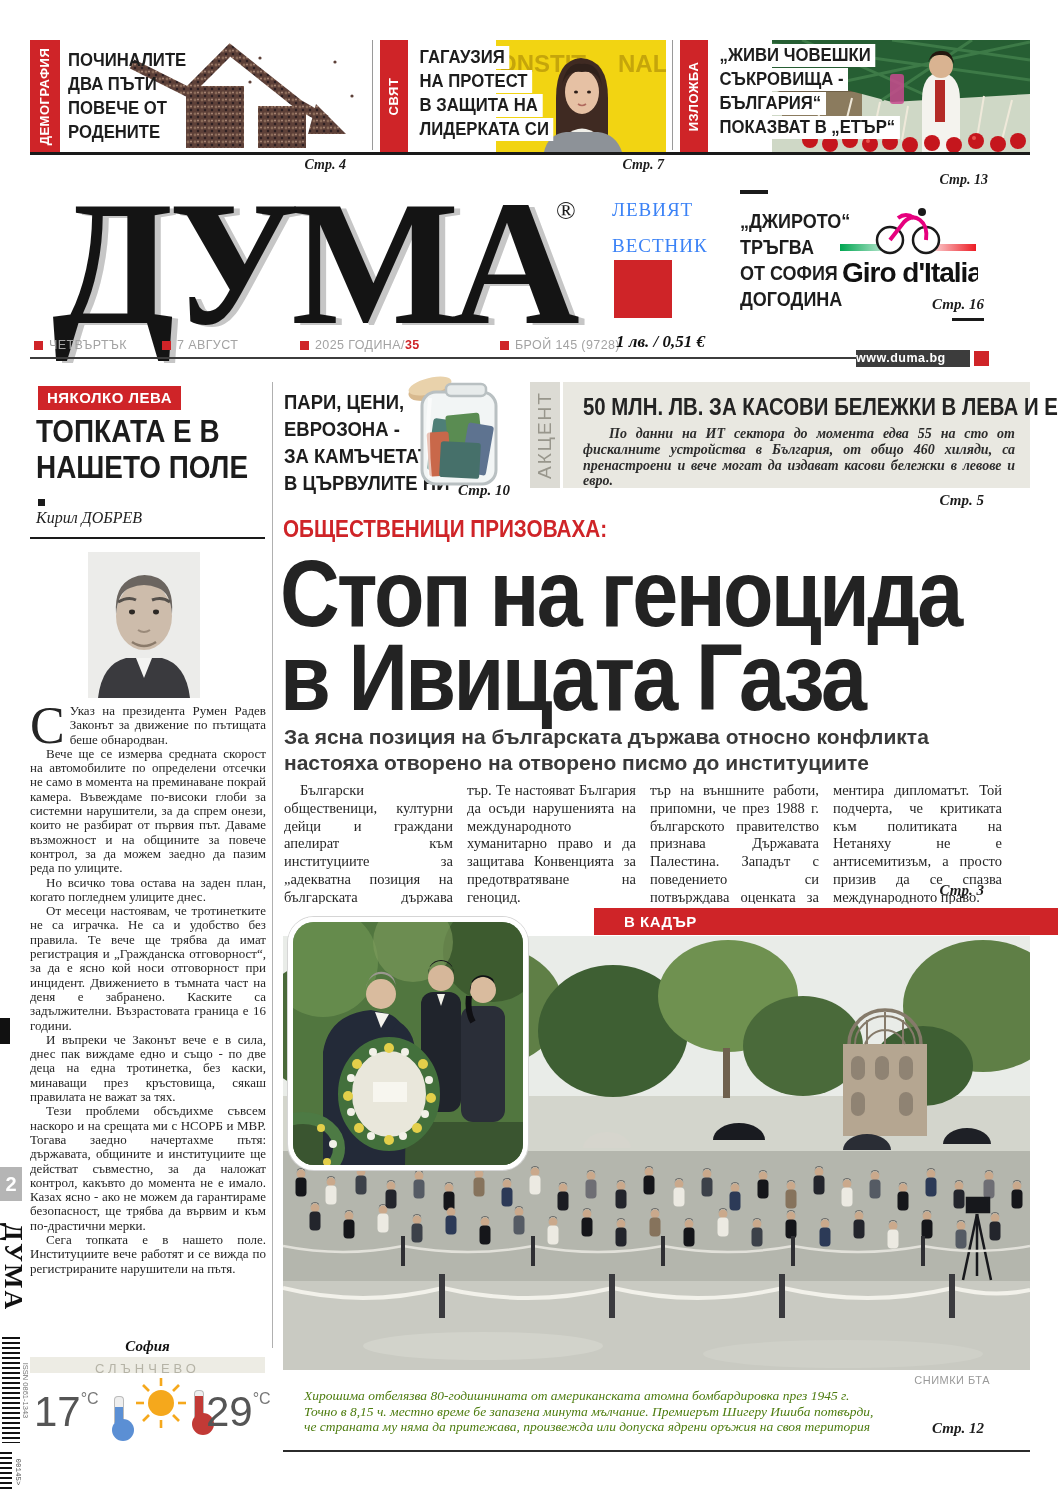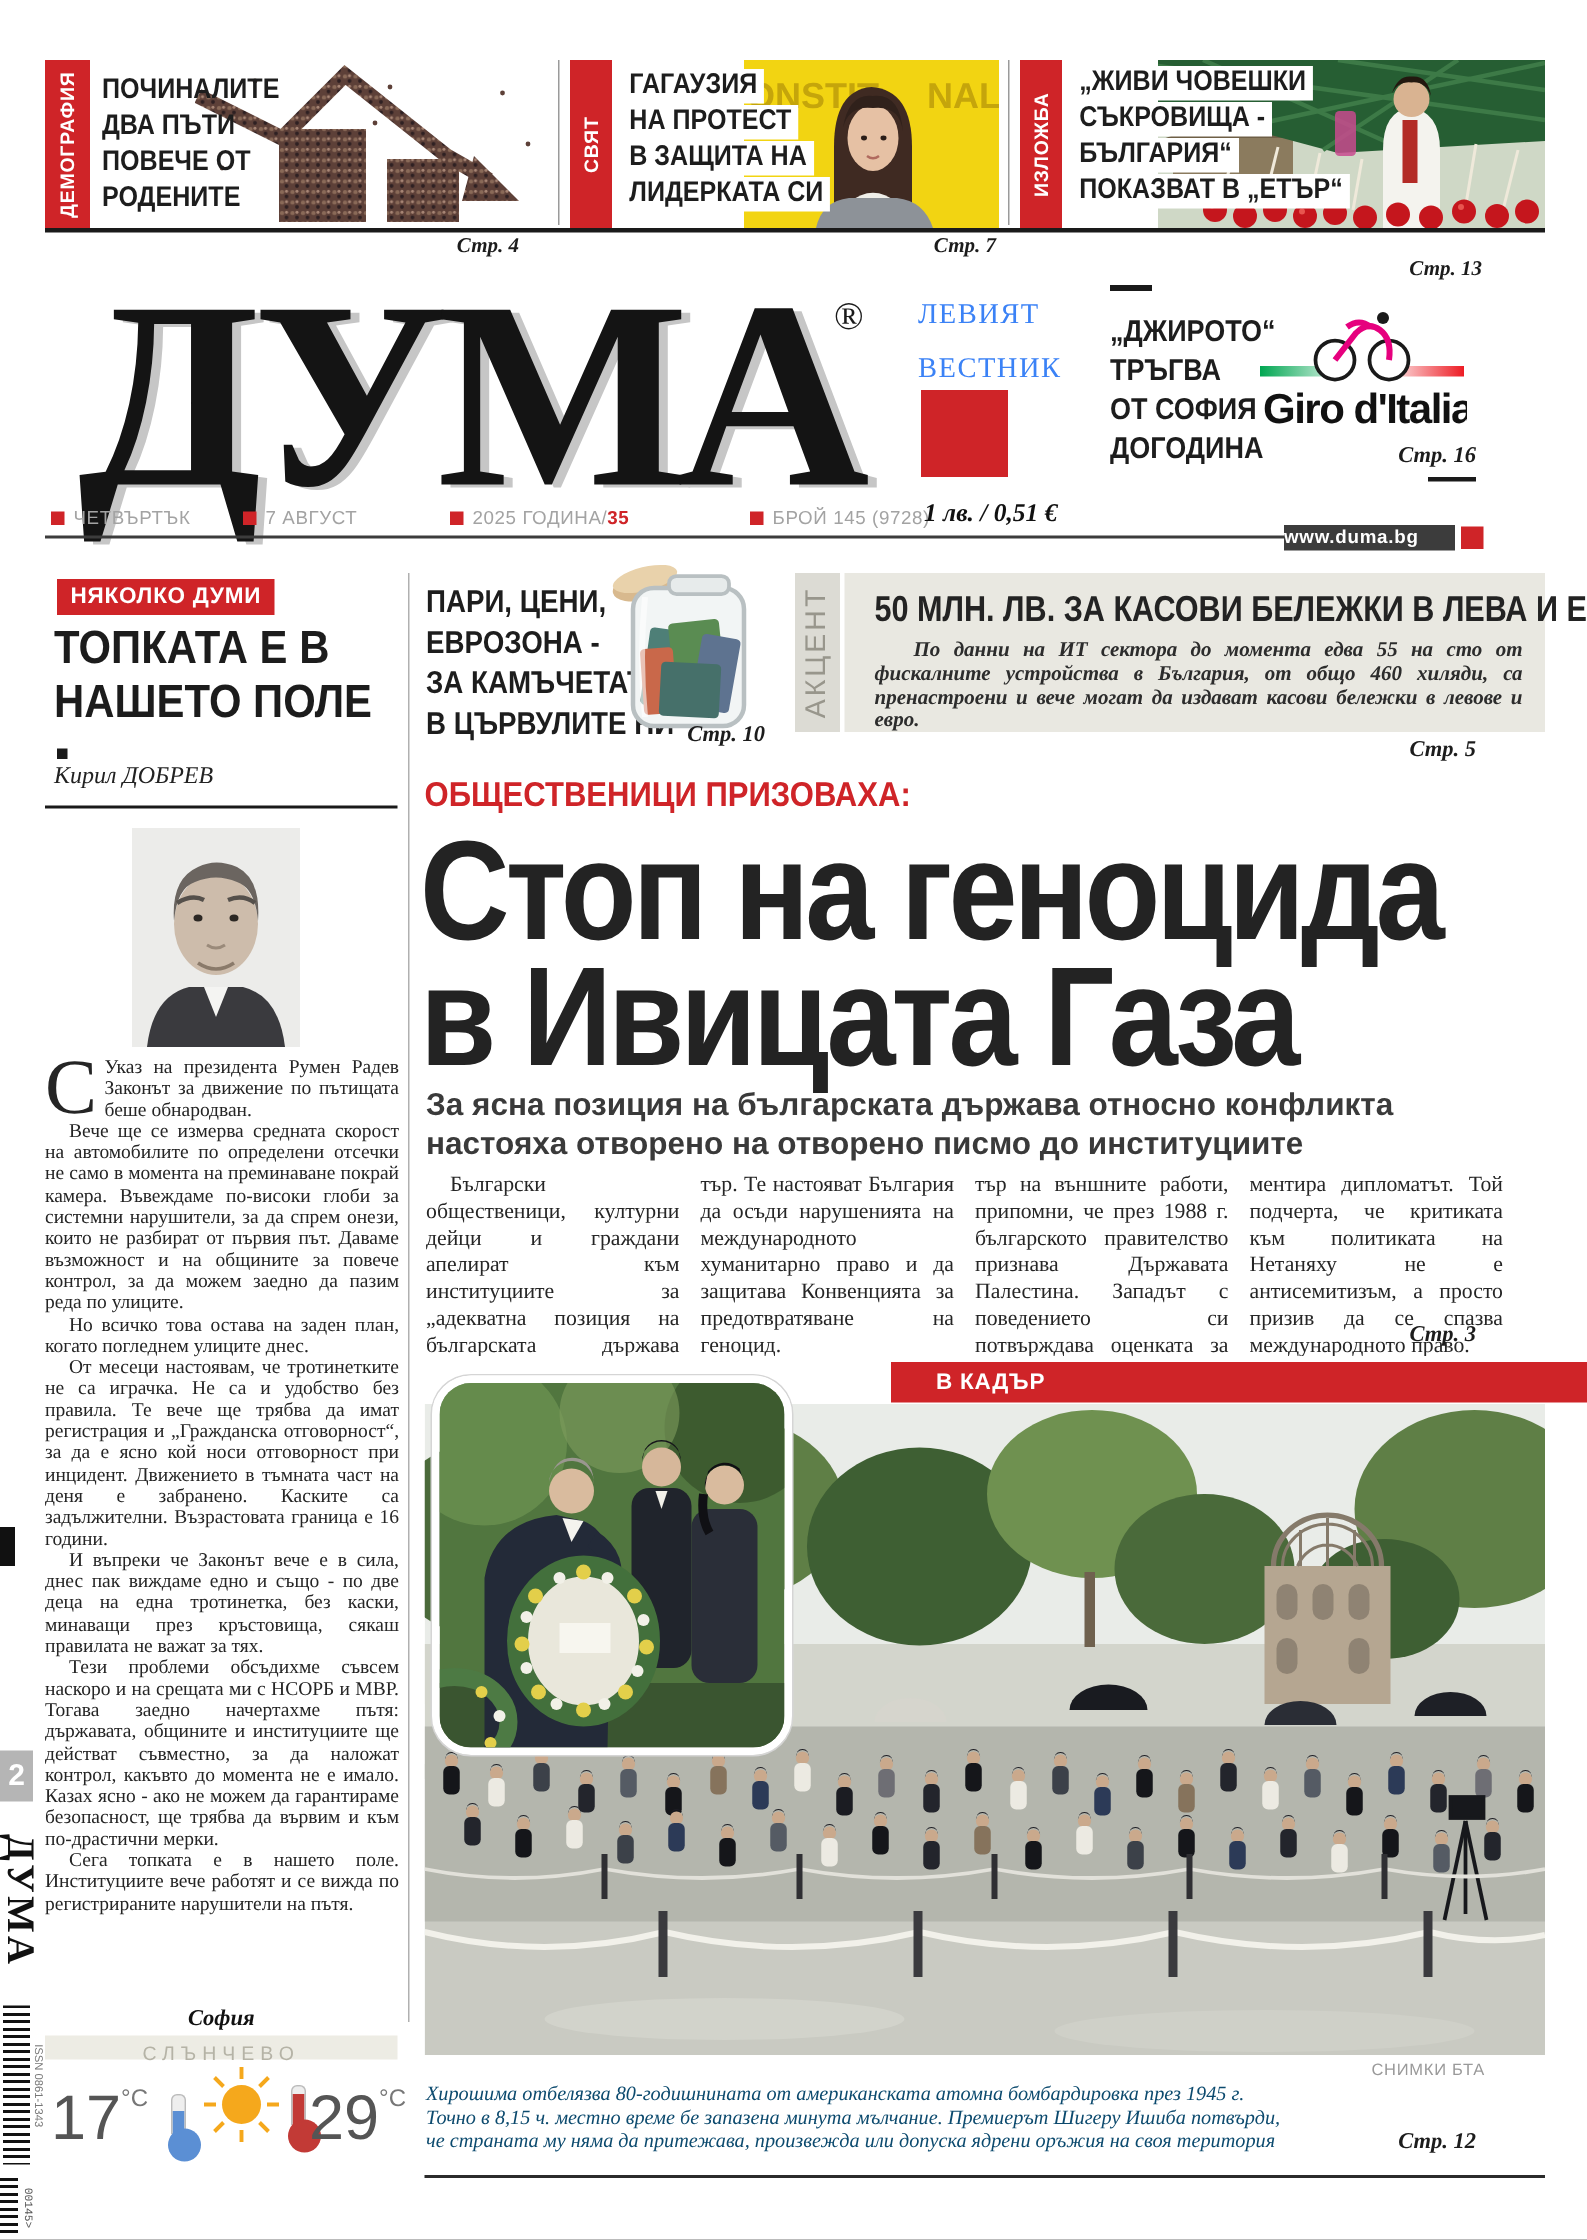--- a/index.html
+++ b/index.html
@@ -52,21 +52,21 @@
   .kicker{font-weight:bold;font-size:23px;color:#cf2428;white-space:nowrap;}
   .bighead{font-weight:bold;font-size:94px;line-height:84px;letter-spacing:-3px;color:#232323;white-space:nowrap;}
   .bighead span{display:block;}
   .subhead{font-weight:bold;font-size:21px;line-height:26px;color:#3a3a3a;}
   .subhead span{display:block;}
   .cols{display:flex;gap:14px;}
   .cols .c{width:169px;font-family:"Liberation Serif",serif;font-size:14.5px;line-height:17.8px;text-align:justify;color:#262626;}
   .cols .c p{margin:0;}
   .cols .c p.ind{text-indent:16px;}
   .photo-label{background:#cf2428;color:#fff;font-weight:bold;font-size:15px;letter-spacing:.5px;line-height:27px;padding-left:30px;}
-  .caption{font-family:"Liberation Serif",serif;font-style:italic;font-size:13.5px;line-height:15.6px;color:#0c4a6e;}
+  .caption{font-family:"Liberation Serif",serif;font-style:italic;font-size:13.5px;line-height:15.6px;color:#4d7c0f;margin-left:20px;}
   .caption span{display:block;}
   .credit{font-size:11px;color:#9a9a9a;text-align:right;letter-spacing:.5px;}
   
   .edge-num{background:#b5b5b5;color:#fff;font-weight:bold;font-size:20px;display:flex;align-items:center;justify-content:center;}
   .rot{display:flex;align-items:center;justify-content:center;}
   .rot span{transform:rotate(90deg);white-space:nowrap;}
   .barcode{background:repeating-linear-gradient(180deg,#111 0 2px,#fff 2px 5px);}
   .webbar{background:#3c3c3c;color:#fff;font-weight:bold;font-size:12.5px;text-align:left;line-height:17px;letter-spacing:.5px;}
   .thermo{position:absolute;width:14px;}
   .thermo .stem{width:8px;height:26px;border-radius:4px 4px 0 0;margin:0 auto;border:1.5px solid #bbb;border-bottom:none;background:#fff;}
@@ -237,21 +237,21 @@
   <div class="dl abs" style="left:162px;top:338px;"><i class="sq"></i><span>7 АВГУСТ</span></div>
   <div class="dl abs" style="left:300px;top:338px;"><i class="sq"></i><span>2025 ГОДИНА/</span><span class="red">35</span></div>
   <div class="dl abs" style="left:462px;top:338px;padding-left:38px;"><i class="sq"></i><span>БРОЙ 145 (9728)</span></div>
   <div class="abs serif" style="left:585px;top:332px;width:120px;text-align:right;font-style:italic;font-weight:bold;font-size:17px;color:#111;">1 лв. / 0,51 €</div>
   <div class="abs" style="left:30px;top:357px;width:826px;height:2px;background:#3c3c3c;"></div>
   <div class="webbar abs" style="left:856px;top:350px;width:114px;height:17px;">www.duma.bg</div>
   <div class="abs" style="left:974px;top:351px;width:15px;height:15px;background:#cf2428;"></div>
 
   <div class="vdiv abs" style="left:272px;top:382px;height:966px;background:#b0b0b0;"></div>
 
-  <div class="op-tag abs" style="left:38px;top:386px;">НЯКОЛКО ДУМИ</div>
+  <div class="op-tag abs" style="left:38px;top:386px;">НЯКОЛКО ЛЕВА</div>
   <div class="op-title cx90 abs" style="left:36px;top:414px;">
     <span>ТОПКАТА Е В</span>
     <span>НАШЕТО ПОЛЕ</span>
   </div>
   <div class="abs" style="left:38px;top:499px;width:7px;height:7px;background:#1a1a1a;"></div>
   <div class="abs serif" style="left:36px;top:509px;font-style:italic;font-size:16px;color:#222;">Кирил ДОБРЕВ</div>
   <div class="rule abs" style="left:30px;top:537px;width:235px;height:2px;"></div>
 
   <svg class="abs" style="left:88px;top:552px;" width="112" height="146" viewBox="0 0 112 146">
     <rect width="112" height="146" fill="#ececea"></rect>

